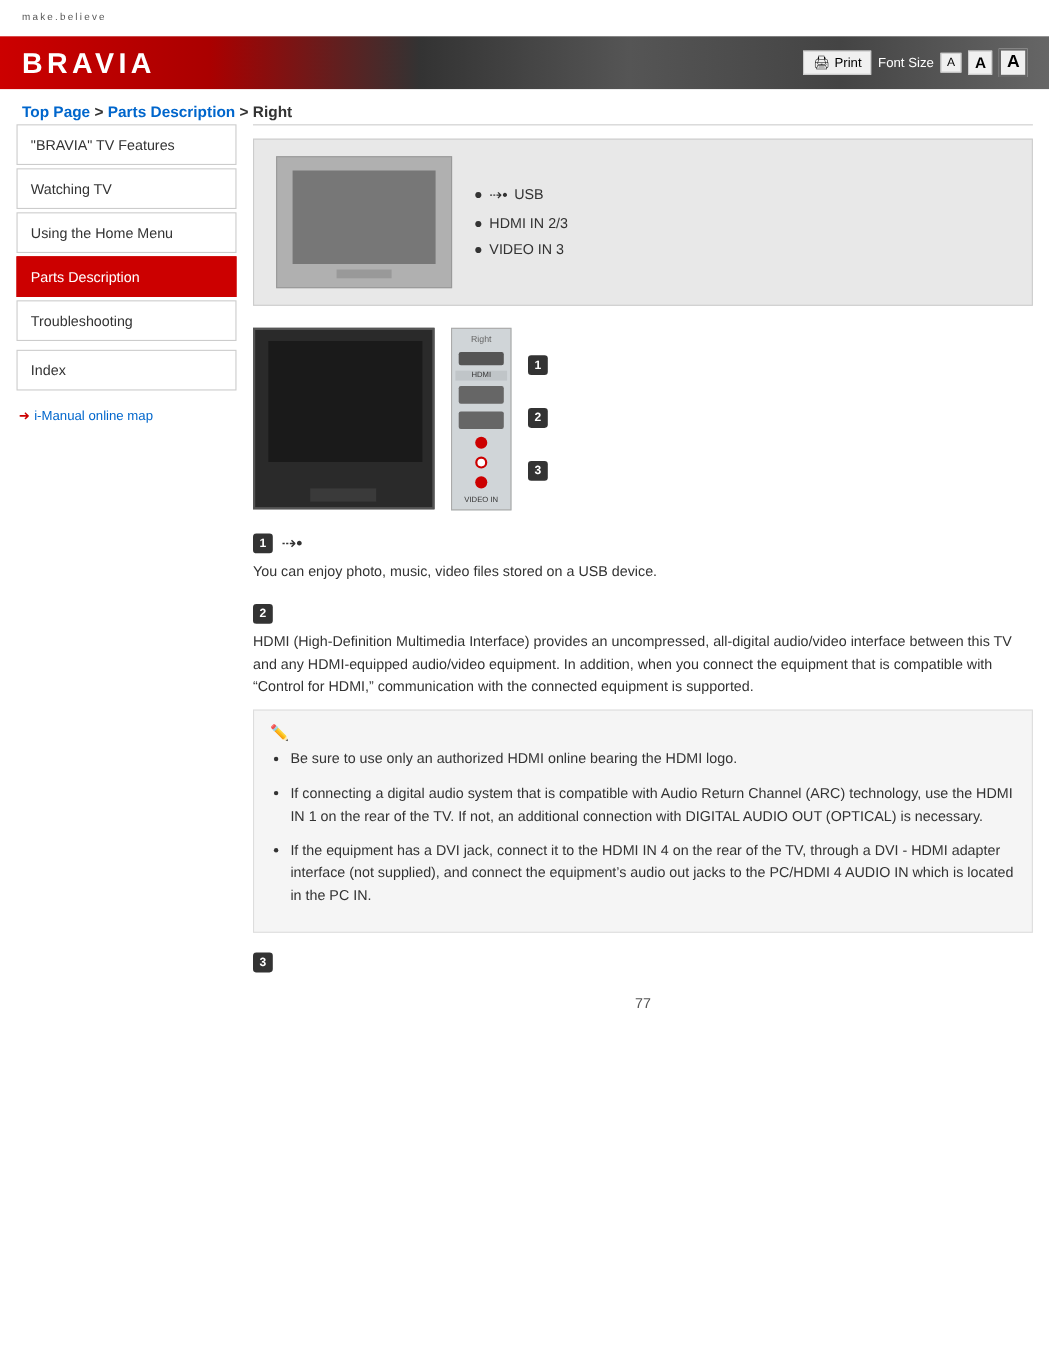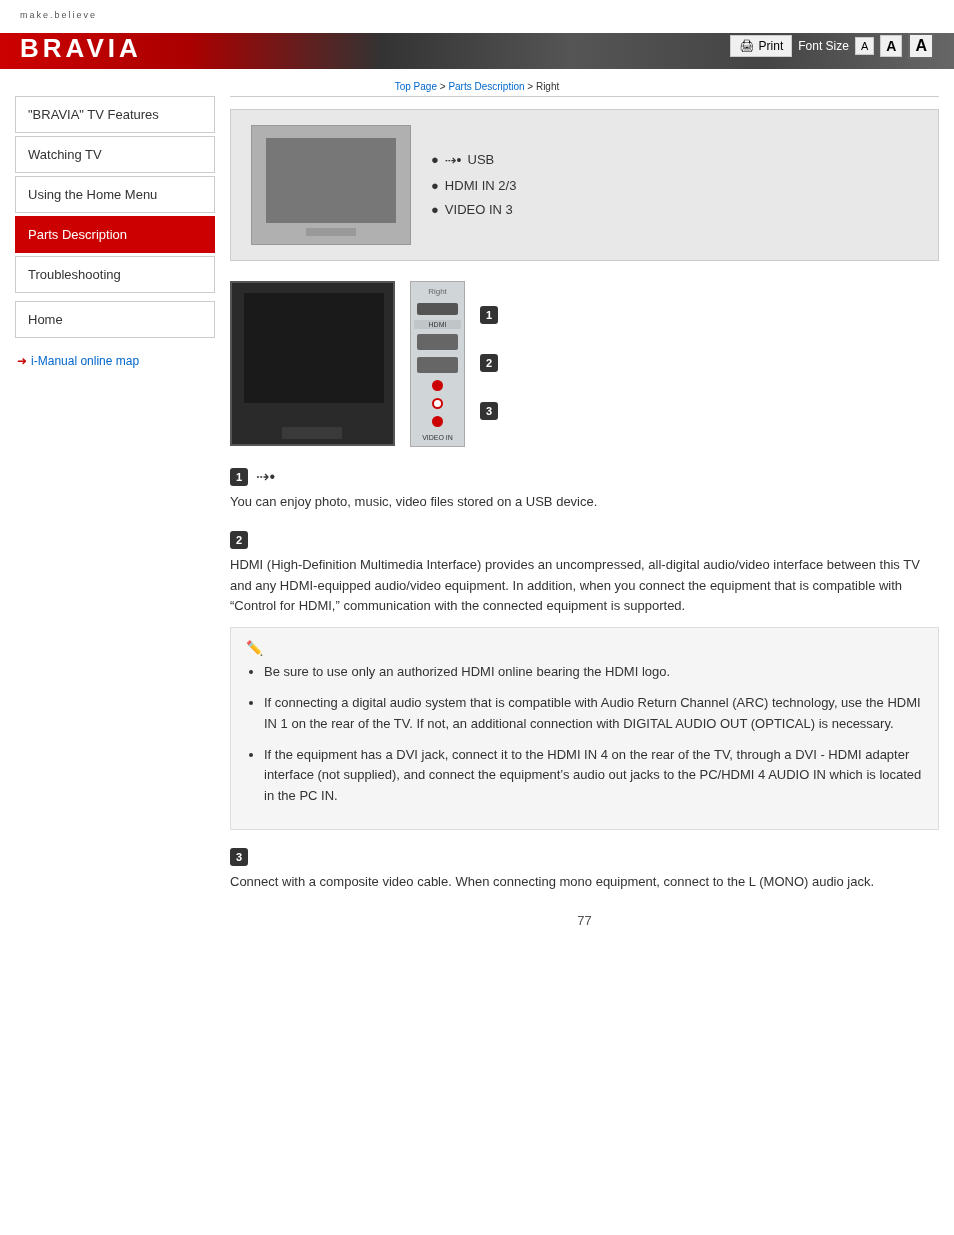--- a/index.html
+++ b/index.html
@@ -6,23 +6,23 @@
     body { font-family: Arial, sans-serif; font-size: 13px; color: #333; background: #fff; width: 954px; min-height: 1235px; }
 
     
     .header { padding: 10px 20px 5px 20px; }
     .sony-logo { font-weight: bold; font-size: 22px; letter-spacing: 1px; font-family: 'Arial Black', sans-serif; }
     .sony-tagline { font-size: 9px; color: #555; letter-spacing: 2px; }
 
     
     .bravia-banner {
       background: linear-gradient(to right, #c00 0%, #a00 20%, #333 40%, #555 60%, #444 80%, #666 100%);
-      height: 36px;
-      display: flex;
-      align-items: flex-start;
+      height: 48px;
+      display: flex;
+      align-items: center;
       justify-content: space-between;
       padding: 0 20px;
       margin: 8px 0;
     }
     .bravia-title {
       color: #fff;
       font-size: 26px;
       font-weight: bold;
       font-family: 'Arial Black', sans-serif;
       letter-spacing: 4px;
@@ -48,23 +48,24 @@
       border: 1px solid #ccc;
       padding: 2px 5px;
       cursor: pointer;
       font-size: 11px;
     }
     .font-btn.large { font-size: 14px; font-weight: bold; }
     .font-btn.xlarge { font-size: 16px; font-weight: bold; border: 2px solid #666; }
 
     
     .breadcrumb {
-      text-align: center;
+      text-align: left;
       padding: 4px 20px;
-      font-size: 10px;
+      font-size: 14px;
+      font-weight: bold;
     }
     .breadcrumb a { color: #06c; text-decoration: none; }
     .breadcrumb span { color: #333; }
 
     
     .main-layout {
       display: flex;
       padding: 0 15px 20px 15px;
       gap: 0;
     }
@@ -288,21 +289,21 @@
 </div>
 
 <div class="main-layout">
 
   <div class="sidebar">
     <div class="sidebar-item">"BRAVIA" TV Features</div>
     <div class="sidebar-item">Watching TV</div>
     <div class="sidebar-item">Using the Home Menu</div>
     <div class="sidebar-item active">Parts Description</div>
     <div class="sidebar-item">Troubleshooting</div>
-    <div class="sidebar-item index-item">Home</div>
+    <div class="sidebar-item index-item">Index</div>
     <div class="sidebar-link">
       <span class="arrow-icon">➜</span>
       <span>i-Manual online map</span>
     </div>
   </div>
 
   <div class="content">
     <hr class="section-divider">
 
     <div class="top-image-area">
@@ -376,18 +377,17 @@
           <li>If connecting a digital audio system that is compatible with Audio Return Channel (ARC) technology, use the HDMI IN 1 on the rear of the TV. If not, an additional connection with DIGITAL AUDIO OUT (OPTICAL) is necessary.</li>
           <li>If the equipment has a DVI jack, connect it to the HDMI IN 4 on the rear of the TV, through a DVI - HDMI adapter interface (not supplied), and connect the equipment’s audio out jacks to the PC/HDMI 4 AUDIO IN which is located in the PC IN.</li>
         </ul>
       </div>
     </div>
 
     <div class="desc-section">
       <div class="desc-header">
         <div class="section-num">3</div>
       </div>
-      <div class="desc-text">Connect with a composite video cable. When connecting mono equipment, connect to the L (MONO) audio jack.</div>
     </div>
 
     <div class="page-number">77</div>
   </div>
 </div>
 
 </body></html>

